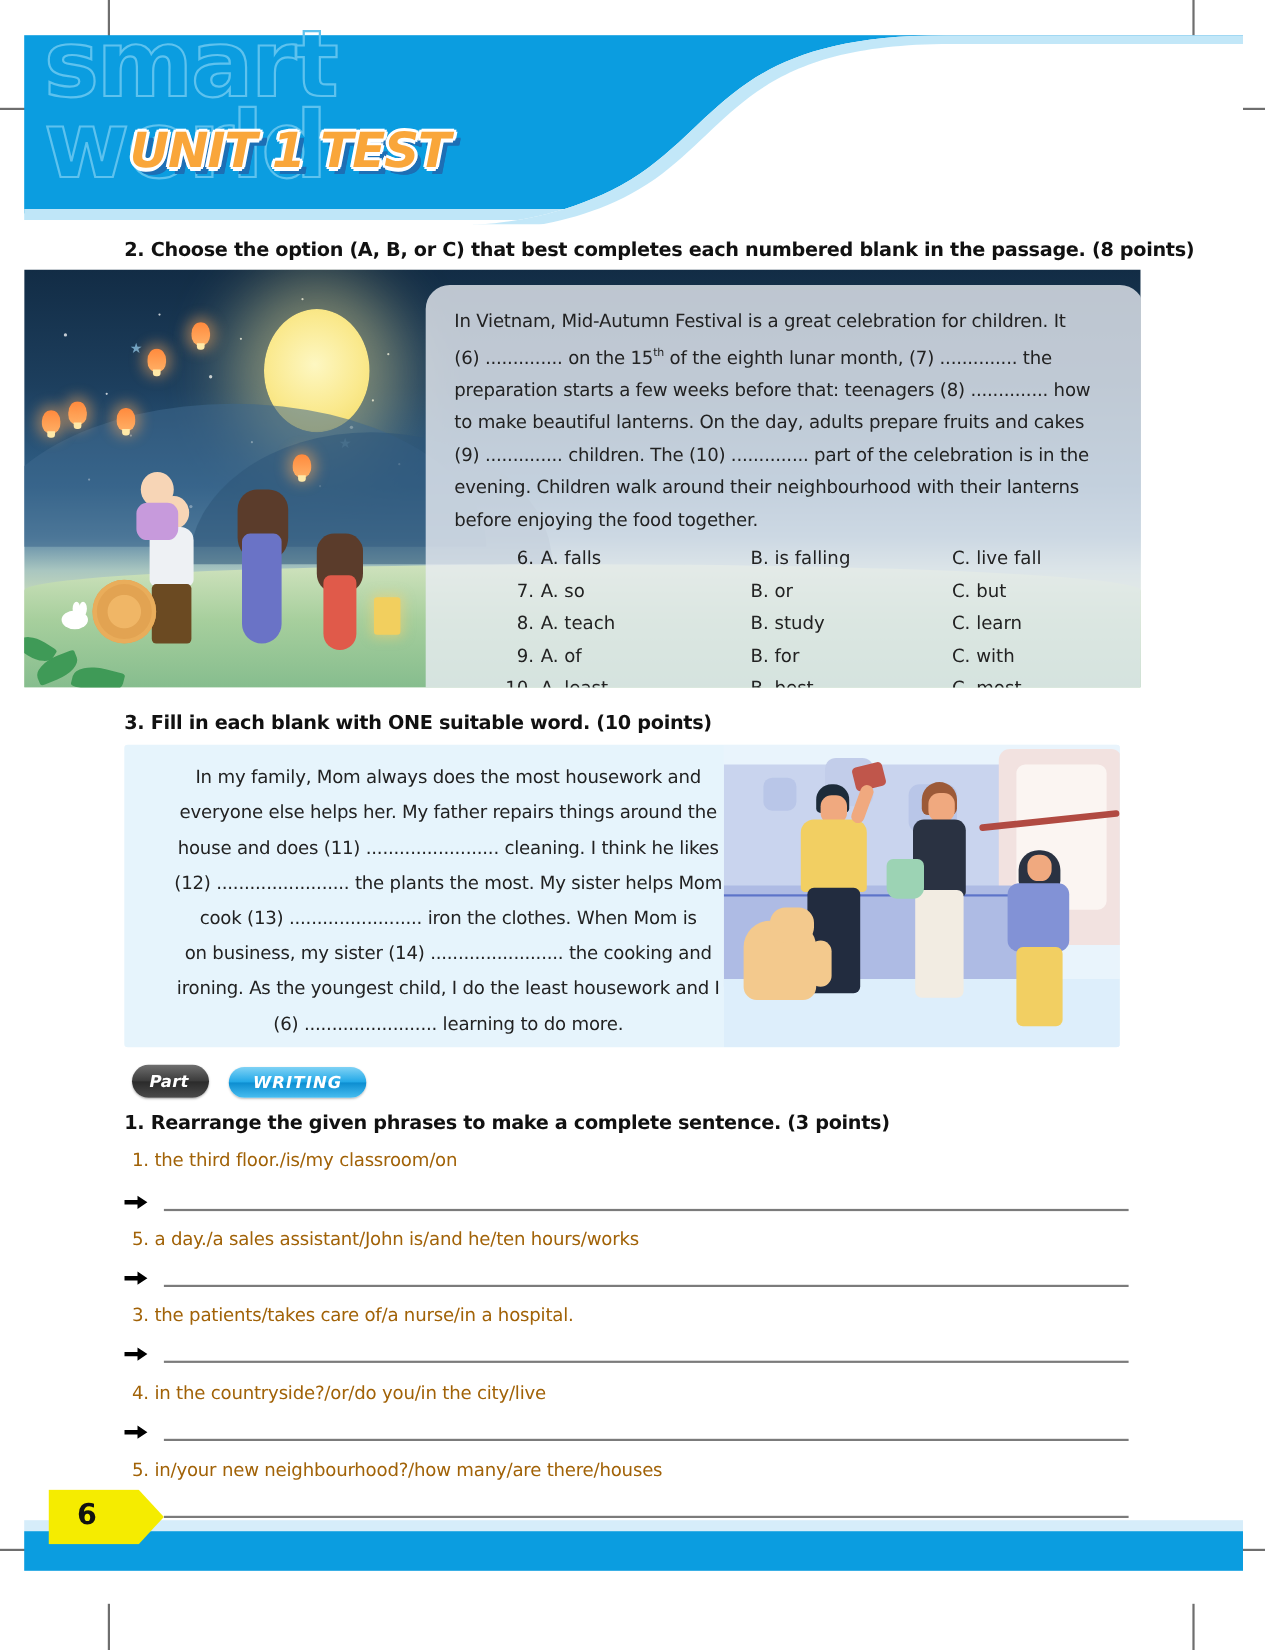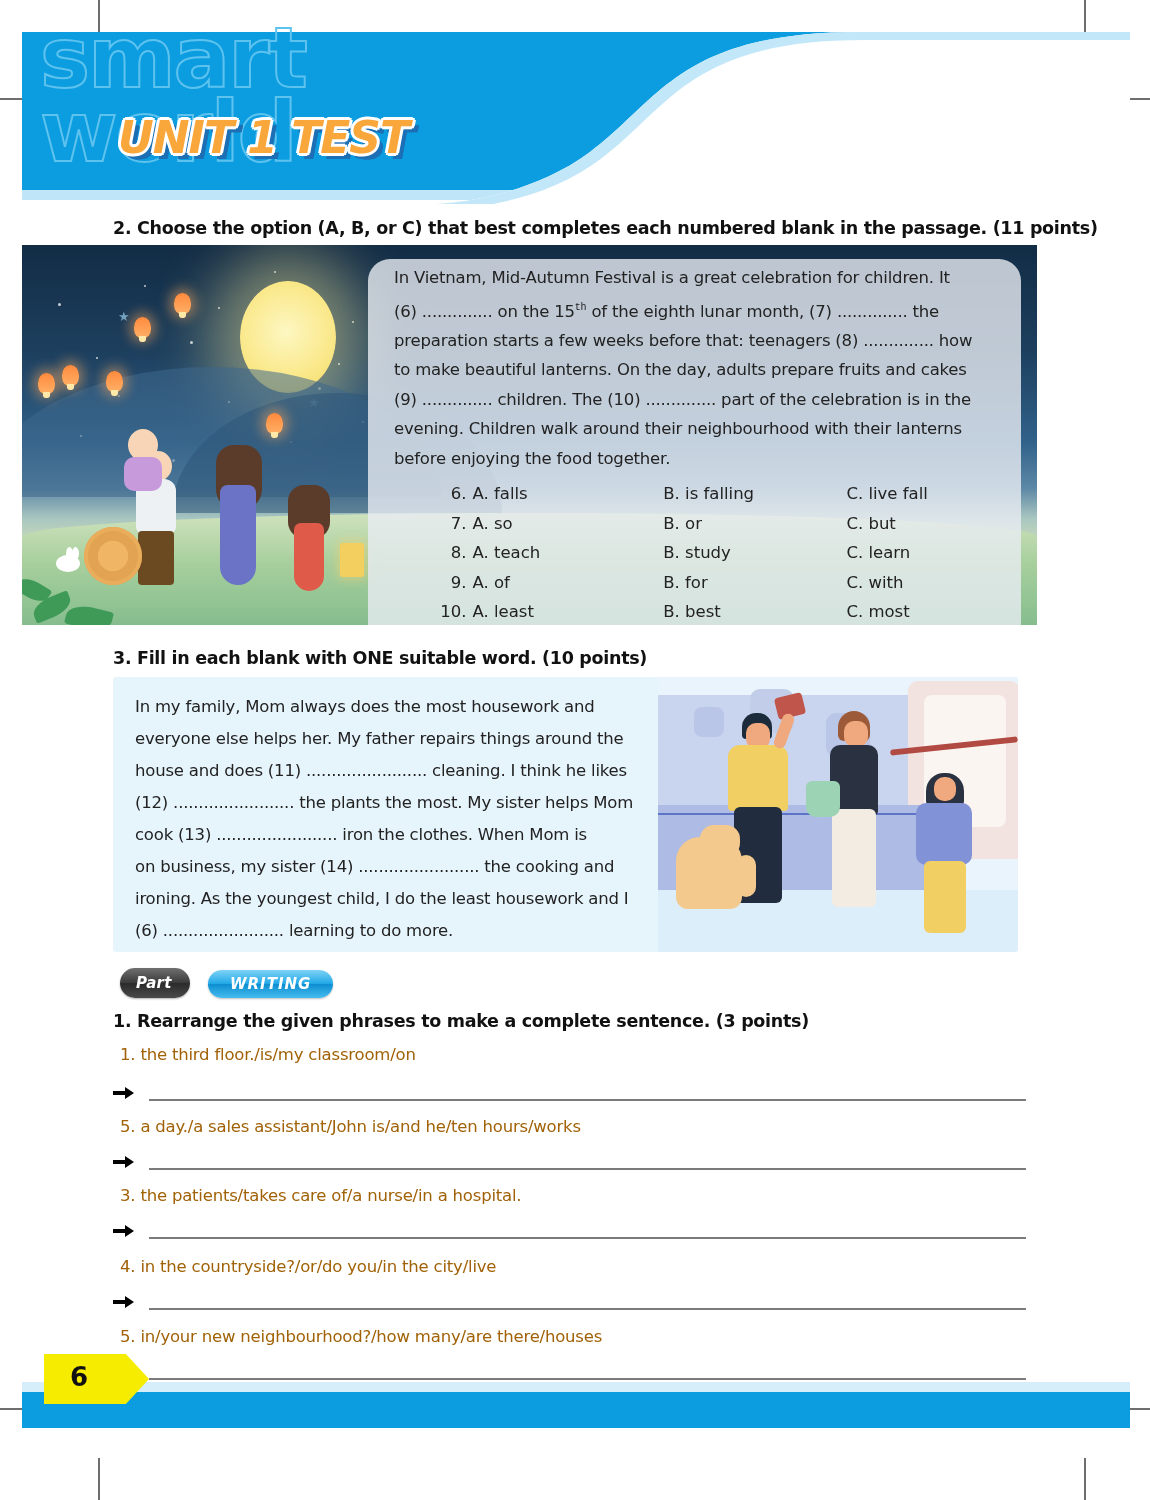--- a/index.html
+++ b/index.html
@@ -115,40 +115,40 @@
 
   .rabbit { position:absolute; left:30px; bottom:52px; width:30px; height:26px; }
   .mooncake{
     position:absolute; left:62px; bottom:40px; width:58px; height:58px; border-radius:50%;
     background:radial-gradient(circle at 50% 50%, #f0b666 0 36%, #e2a352 38% 100%);
     box-shadow:inset 0 0 0 4px #e9ad5b;
   }
   .leaf { position:absolute; background:#3f9a57; border-radius:60% 10% 60% 10%; }
 
   .ex2-text {
-    position:absolute; left:346px; top:14px; width:653px; height:430px;
+    position:absolute; left:365px; top:14px; width:653px; height:430px;
     background:rgba(233,236,243,0.80);
     border-radius:22px;
-    padding:4px 22px 10px 26px;
+    padding:18px 22px 10px 26px;
   }
   .passage {
     font-family:"DejaVu Sans", sans-serif;
     font-size:16.5px; line-height:29.5px; color:#222; letter-spacing:-0.2px;
   }
-  .passage sup { font-size:10px; vertical-align:super;font-family:Liberation Mono, monospace; }
+  .passage sup { font-size:10px; vertical-align:super; }
 
   .mcq { margin-top:6px; }
   .mcq-row { display:flex; line-height:29.5px; font-family:"DejaVu Sans", sans-serif; font-size:16.5px; color:#222; }
   .mcq-num { width:82px; text-align:right; padding-right:6px; }
   .mcq-a { width:200px; }
   .mcq-b { width:192px; }
   .mcq-c { width:160px; }
 
   
-  .ex3 { position:absolute; left:113px; top:677px; width:905px; height:275px; }
+  .ex3 { position:absolute; left:113px; top:677px; width:905px; height:275px;text-align:center; }
   .ex3-bg {
     position:absolute; inset:0; background:#e6f4fc; border-radius:3px;
   }
   .ex3-text {
     position:absolute; left:22px; top:14px; width:545px;
     font-family:"DejaVu Sans", sans-serif;
     font-size:16.5px; line-height:32px; color:#222; letter-spacing:-0.2px;
   }
   .ex3-art {
     position:absolute; right:0; top:0; width:360px; height:275px; overflow:hidden;
@@ -227,21 +227,21 @@
     <div class="swoosh">
       <svg width="700" height="172" viewBox="0 0 700 172">
         <path d="M700,0 L700,172 L0,172 C0,172 90,172 160,120 C230,68 250,0 430,0 Z" fill="#ffffff"></path>
         <path d="M0,172 C0,172 90,172 160,120 C230,68 250,0 430,0 L700,0 L700,8 L434,8 C262,8 240,74 172,126 C104,178 14,178 0,178 Z" fill="#bfe6f8" opacity="0.95"></path>
       </svg>
     </div>
 
     <div class="unit-title">UNIT 1 TEST</div>
   </div>
 
-  <div class="instruction" style="left:113px; top:218px;">2. Choose the option (A, B, or C) that best completes each numbered blank in the passage. (11 points)</div>
+  <div class="instruction" style="left:113px; top:218px;">2. Choose the option (A, B, or C) that best completes each numbered blank in the passage. (8 points)</div>
 
   <div class="ex2">
     <div class="night"></div>
 
     <div class="stars">
       <div class="star" style="left:36px;  top:58px;  width:3px; height:3px;"></div>
       <div class="star" style="left:74px;  top:112px; width:2px; height:2px;"></div>
       <div class="star" style="left:122px; top:40px;  width:2px; height:2px;"></div>
       <div class="star" style="left:168px; top:96px;  width:3px; height:3px;"></div>
       <div class="star" style="left:206px; top:156px; width:2px; height:2px;"></div>

